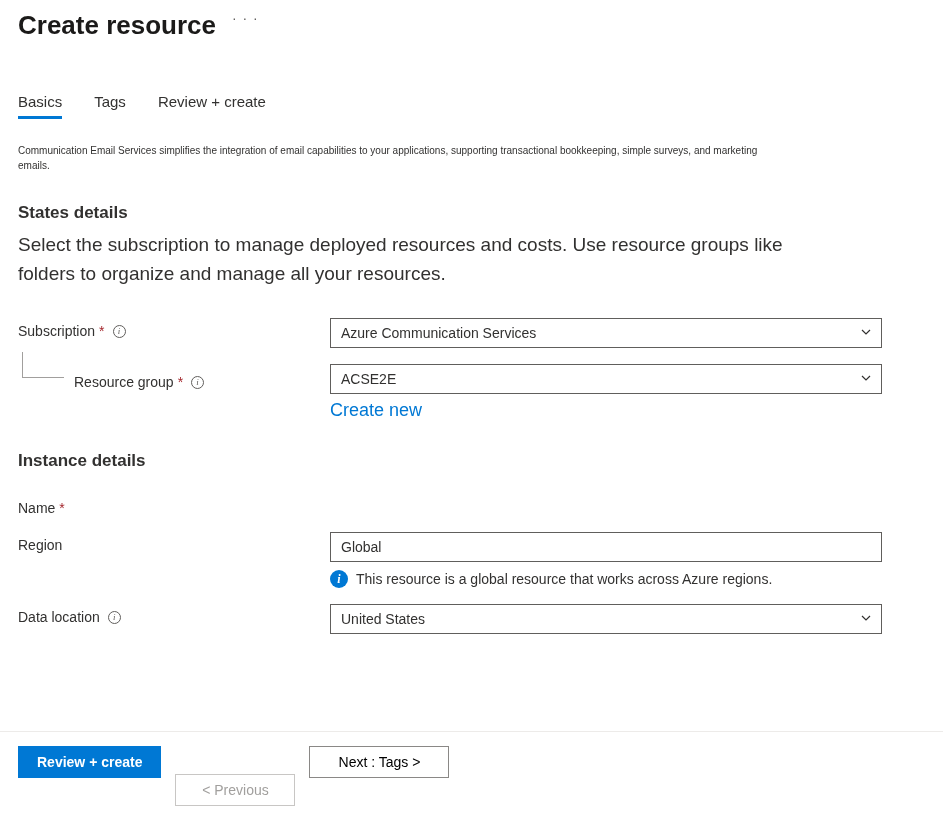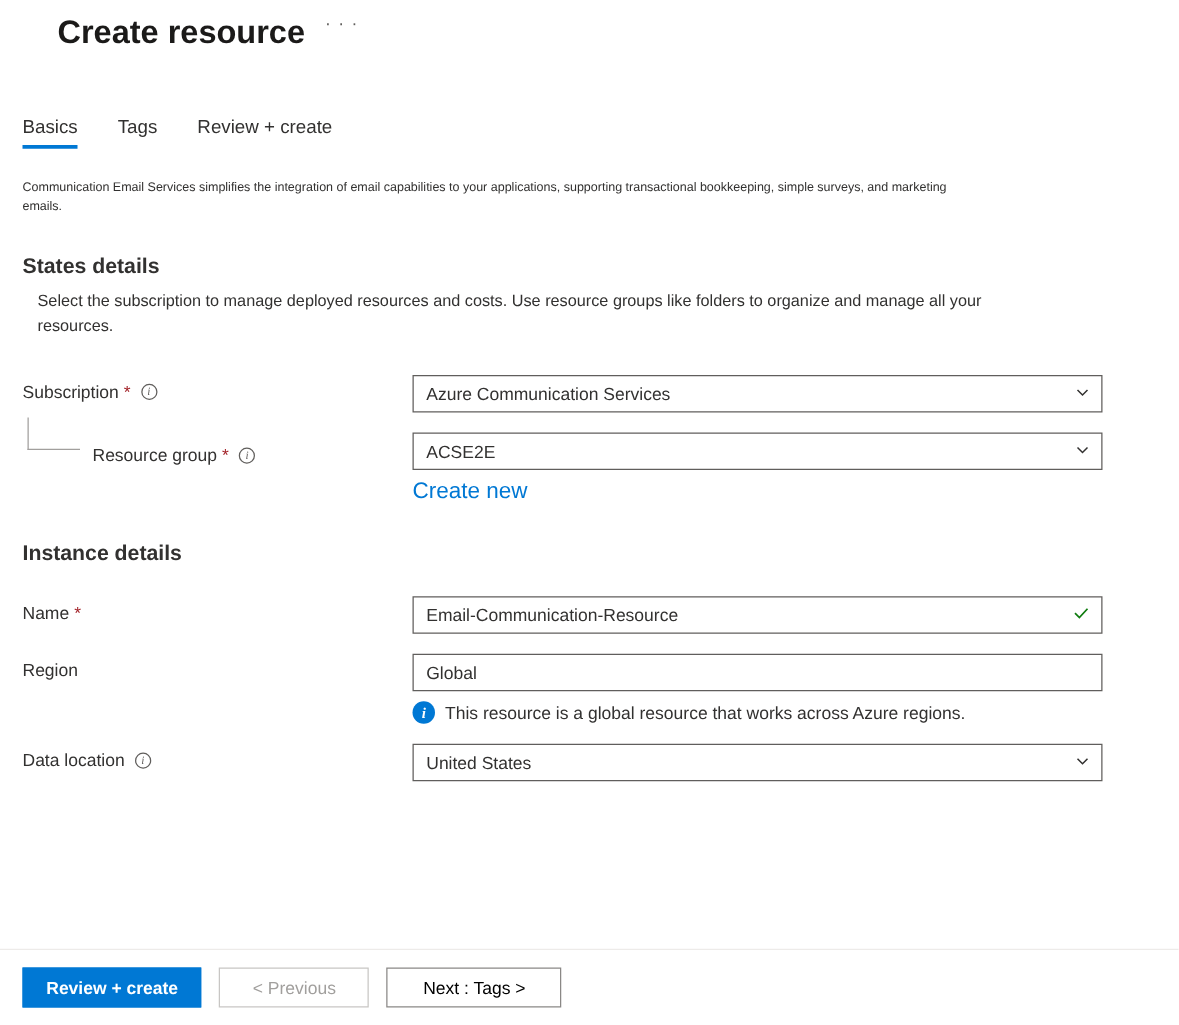--- a/index.html
+++ b/index.html
@@ -10,21 +10,20 @@
       background: #ffffff;
       width: 943px;
       height: 820px;
       position: relative;
     }
     .header {
       display: flex;
       align-items: flex-start;
       padding: 10px 18px 0 18px;
       gap: 16px;
-      margin-left: 28px;
     }
     .page-title {
       font-size: 26px;
       font-weight: 600;
       color: #1b1a19;
     }
     .ellipsis-icon {
       font-size: 14px;
       color: #605e5c;
       letter-spacing: 1px;
@@ -54,22 +53,22 @@
       color: #323130;
       font-size: 10px;
       line-height: 1.5;
     }
     .section-header {
       font-size: 17px;
       font-weight: 600;
       padding: 30px 18px 8px 18px;
     }
     .section-desc {
-      padding: 0 30px;
-      font-size: 13px;
+      padding: 0 18px;
+      font-size: 19px;
       line-height: 1.5;
       max-width: 860px;
     }
     .form {
       padding: 14px 18px 0 18px;
     }
     .form-row {
       display: flex;
       align-items: flex-start;
       margin-top: 16px;
@@ -205,20 +204,21 @@
       background: #0078d4;
       color: #ffffff;
       border-color: #0078d4;
       font-weight: 600;
     }
     .btn.disabled {
       color: #a19f9d;
       border-color: #c8c6c4;
       cursor: default;
       min-width: 120px;
+      margin-top: 28px;
     }
   </style>
 </head>
 <body>
 
 <div class="header">
   <h1 class="page-title">Create resource</h1>
   <span class="ellipsis-icon">· · ·</span>
 </div>
 
@@ -280,32 +280,20 @@
 </div>
 
 <div class="section-header">Instance details</div>
 
 <div class="form" style="padding-top:0;">
   <div class="form-row">
     <div class="label-col">
       <span>Name</span>
       <span class="required">*</span>
     </div>
-    <div class="input-col">
-      <div class="select-wrap">
-        <div class="select validated">
-            <span>Email-Communication-Resource</span>
-          </div>
-        <span class="chevron check">
-          <svg viewBox="0 0 14 14">
-              <path d="M2 7 L5.5 10.5 L12 3.5" fill="none" stroke="#107c10" stroke-width="1.4"></path>
-            </svg>
-        </span>
-      </div>
-    </div>
   </div>
 
   <div class="form-row">
     <div class="label-col">
       <span>Region</span>
     </div>
     <div class="input-col">
       <div class="select-wrap">
         <div class="select">
             <span>Global</span>

